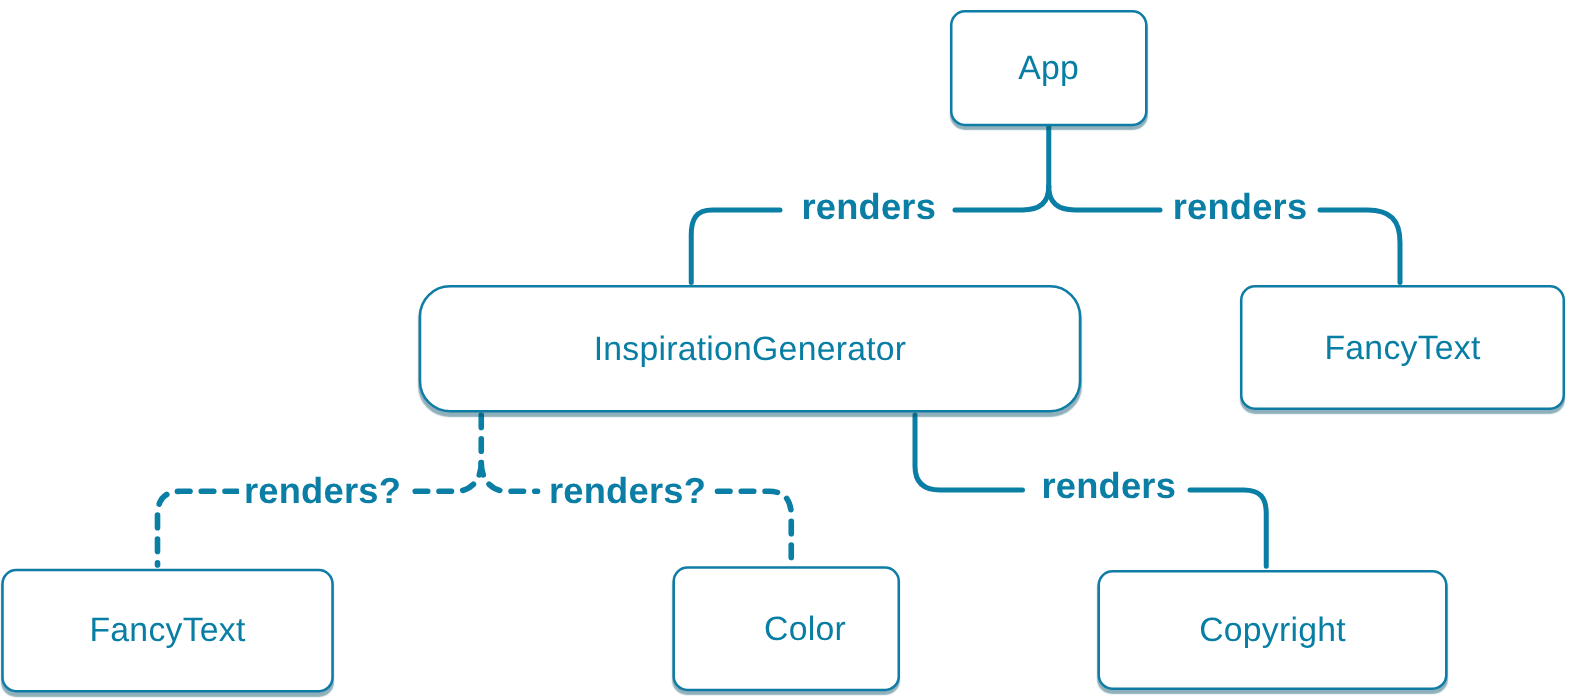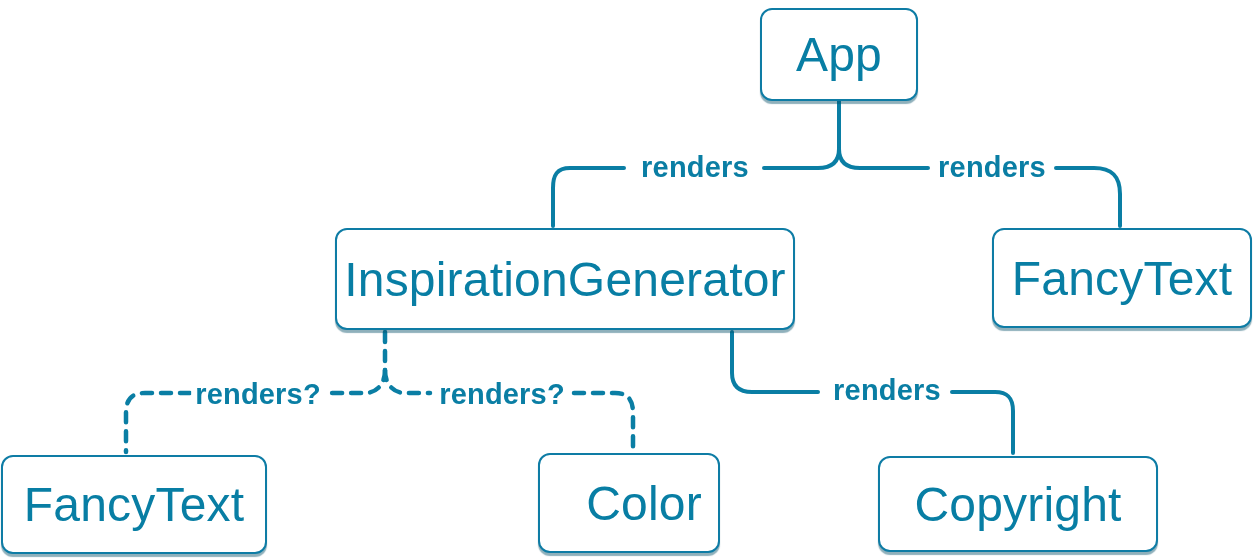--- a/index.html
+++ b/index.html
@@ -35,27 +35,27 @@
     position: absolute;
     box-sizing: border-box;
     background: #ffffff;
     border: 2.5px solid var(--node-border);
     border-radius: 12px;
     box-shadow: 0 3px 1px rgba(7, 80, 105, 0.45);
     display: flex;
     align-items: center;
     justify-content: center;
     color: var(--node-text);
-    font-size: 48px;
+    font-size: 27px;
     font-weight: 400;
     letter-spacing: 0.2px;
     white-space: nowrap;
   }
   .node-app                   { left: 760px; top: 8px;   width: 158px; height: 93px;  }
-  .node-inspiration-generator { left: 335px; top: 228px; width: 460px; height: 102px; }
+  .node-inspiration-generator { left: 335px; top: 228px; width: 530px; height: 102px; border-radius: 25px; }
   .node-fancy-text-top        { left: 992px; top: 228px; width: 260px; height: 100px; }
   .node-fancy-text-bottom     { left: 1px;   top: 455px; width: 266px; height: 99px;  }
   .node-color                 { left: 538px; top: 453px; width: 182px; height: 100px; padding-left: 30px; }
   .node-copyright             { left: 878px; top: 456px; width: 280px; height: 96px;  }
 
   .edge-label {
     position: absolute;
     transform: translate(-50%, -50%);
     color: var(--accent);
     font-size: 29px;

